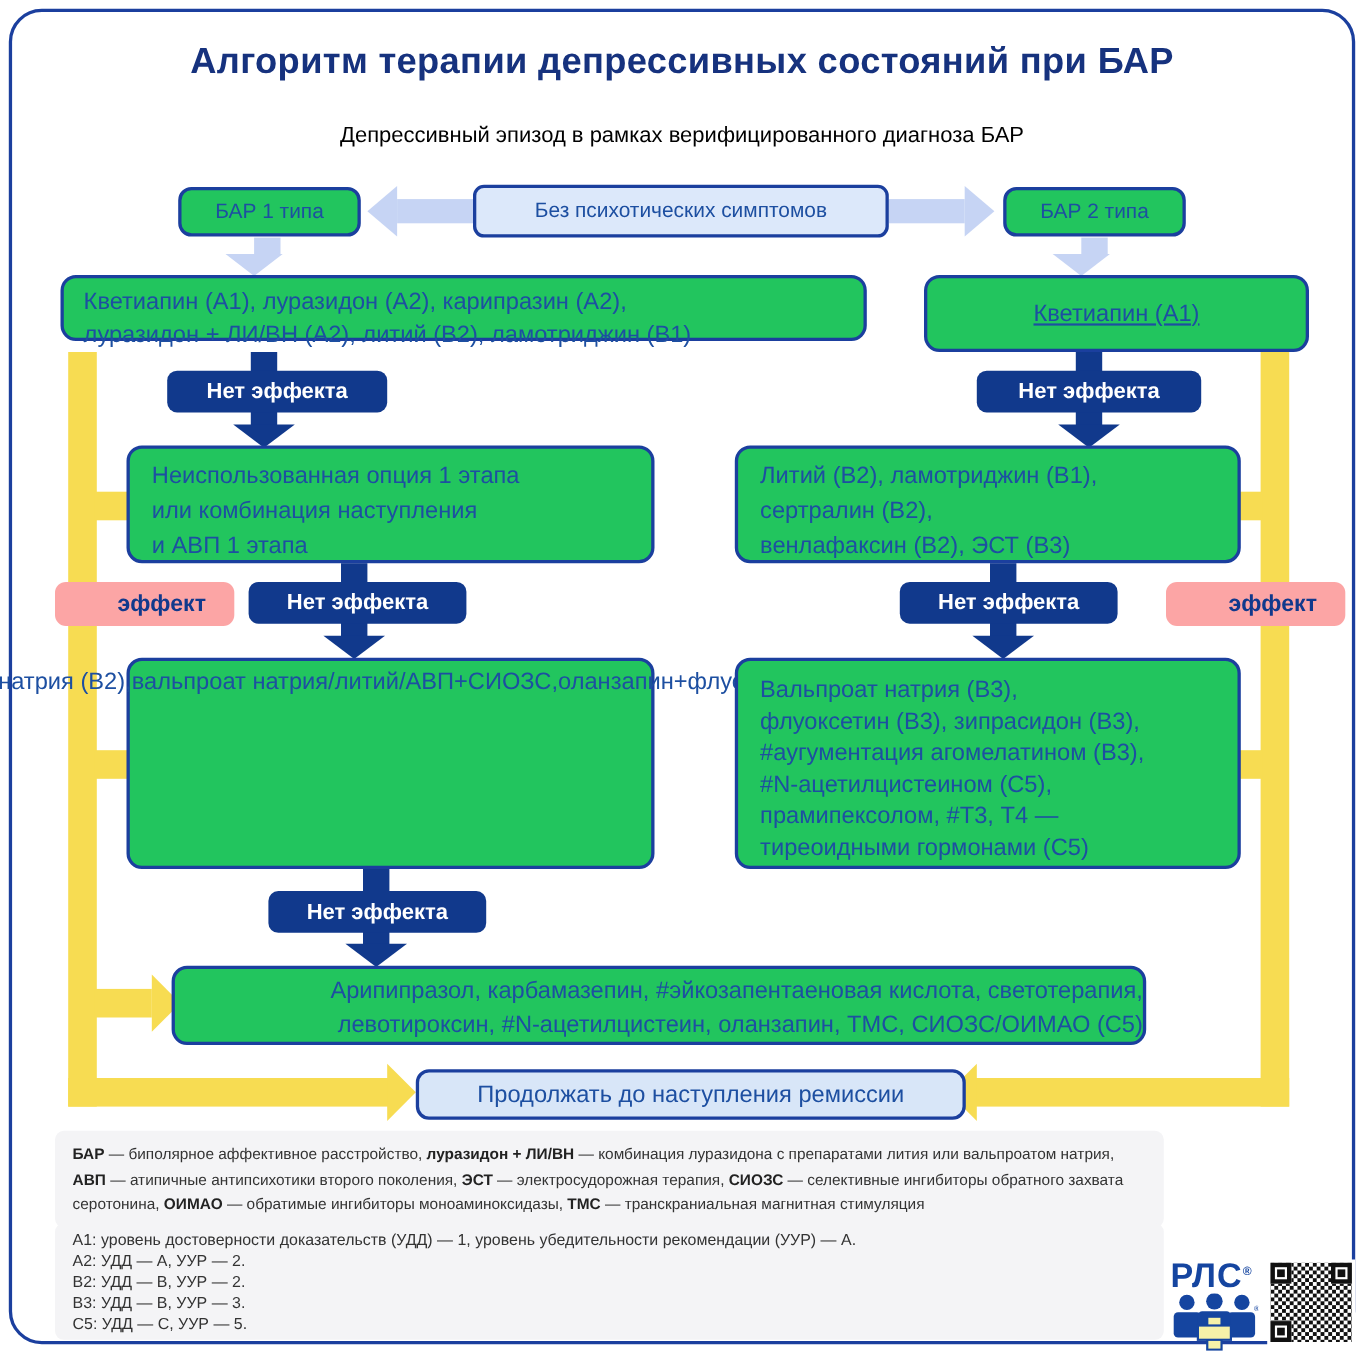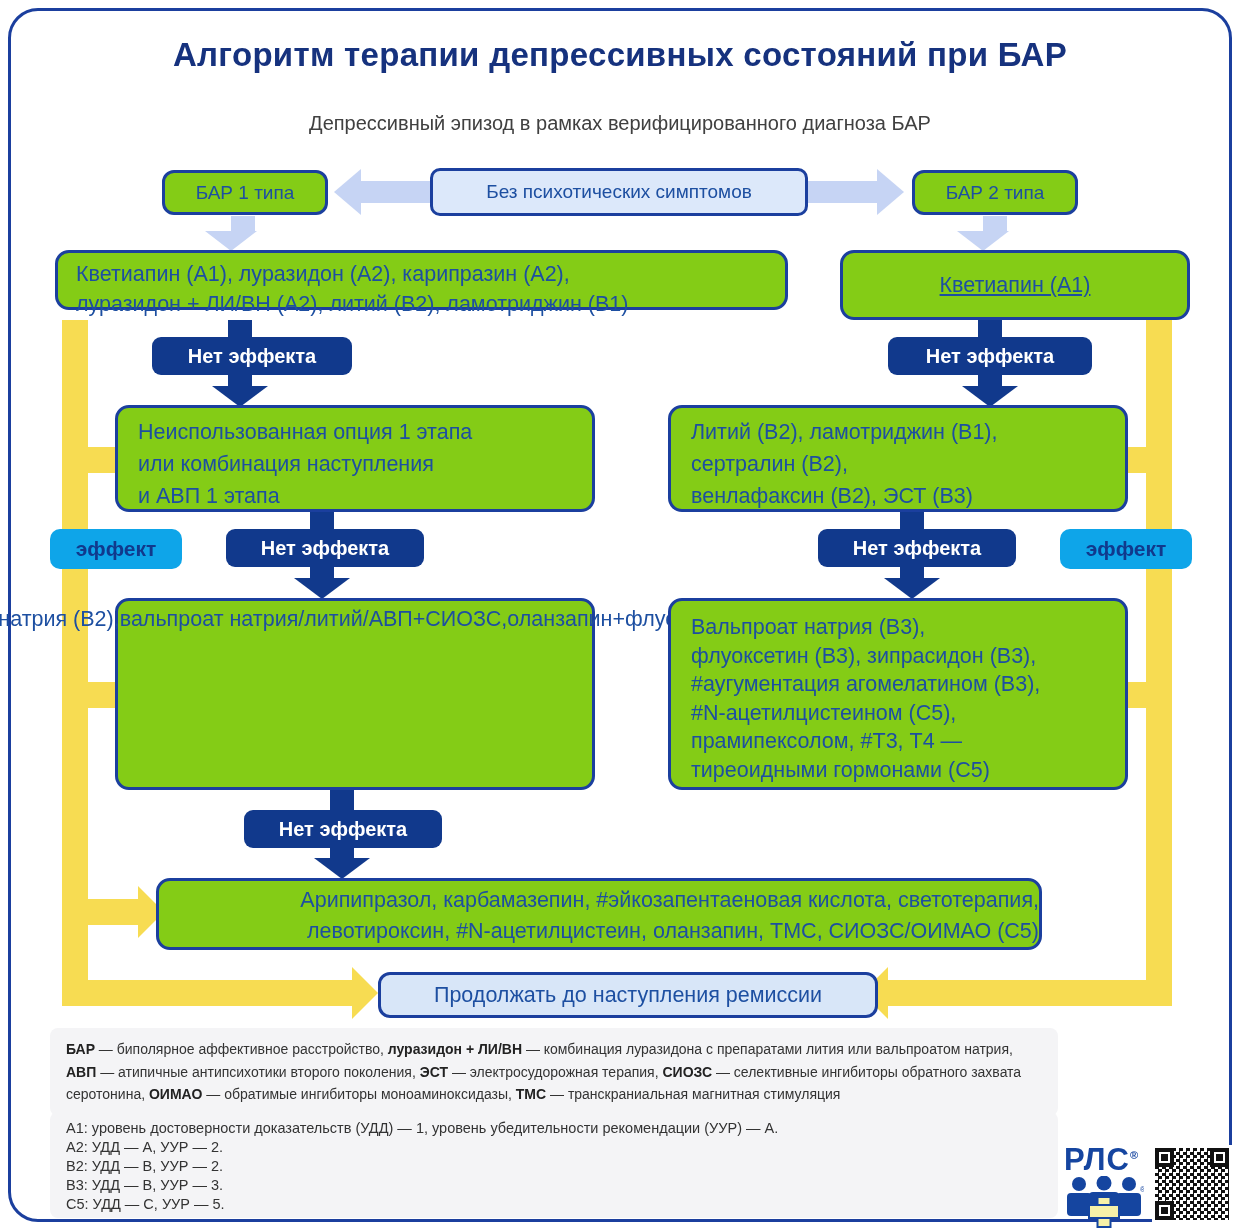--- a/index.html
+++ b/index.html
@@ -3,33 +3,33 @@
 <meta charset="utf-8">
 <style>
   html,body { margin:0; padding:0; background:#fff; }
   .canvas { position:relative; width:1240px; height:1230px; background:#ffffff;
             font-family:"Liberation Sans", sans-serif; overflow:hidden; }
   .frame { position:absolute; inset:8px; border:3px solid #1b3f9e; border-radius:30px; z-index:0; }
 
   .title { position:absolute; top:36px; left:0; width:100%; text-align:center;
            font-size:33px; font-weight:700; color:#16327e; letter-spacing:0.3px; z-index:4; }
   .subtitle { position:absolute; top:112px; left:0; width:100%; text-align:center;
-              font-size:20px; font-weight:500; color:#404040; z-index:4; }
+              font-size:20px; font-weight:500; color:#000000; z-index:4; }
 
-  .wbox { position:absolute; background:#84cc16; border:3px solid #1b3f9e; border-radius:14px;
+  .wbox { position:absolute; background:#22c55e; border:3px solid #1b3f9e; border-radius:14px;
           color:#1d4fa1; font-size:21.5px; font-weight:500; z-index:3; box-sizing:border-box; }
   .bluefill { background:#dce8fa; }
   .remfill  { background:#d8e6f8; }
   .cc { display:flex; align-items:center; justify-content:center; text-align:center; }
   .line { white-space:nowrap; }
 
   .badge-navy { position:absolute; background:#11398c; color:#fff; font-weight:700; font-size:20px;
                 border-radius:9px; display:flex; align-items:center; justify-content:center; z-index:5; }
-  .badge-yellow { position:absolute; background:#0ea5e9; color:#11398c; font-weight:700; font-size:21px;
-                  border-radius:10px; display:flex; align-items:center; justify-content:center; z-index:5; }
+  .badge-yellow { position:absolute; background:#fca5a5; color:#11398c; font-weight:700; font-size:21px;
+                  border-radius:10px; display:flex; align-items:center; justify-content:center; z-index:5;padding-left:31px; }
 
   .ybar  { position:absolute; background:#f7dc52; z-index:1; }
   .nbar  { position:absolute; background:#11398c; z-index:2; }
   .bbar  { position:absolute; background:#c6d4f4; z-index:2; }
 
   .tri { position:absolute; width:0; height:0; z-index:2; }
   .tri-down-navy  { border-left:28px solid transparent; border-right:28px solid transparent; border-top:21px solid #11398c; }
   .tri-down-blue  { border-left:26px solid transparent; border-right:26px solid transparent; border-top:20px solid #c6d4f4; }
   .tri-left-blue  { border-top:23px solid transparent; border-bottom:23px solid transparent; border-right:27px solid #c6d4f4; }
   .tri-right-blue { border-top:23px solid transparent; border-bottom:23px solid transparent; border-left:27px solid #c6d4f4; }

